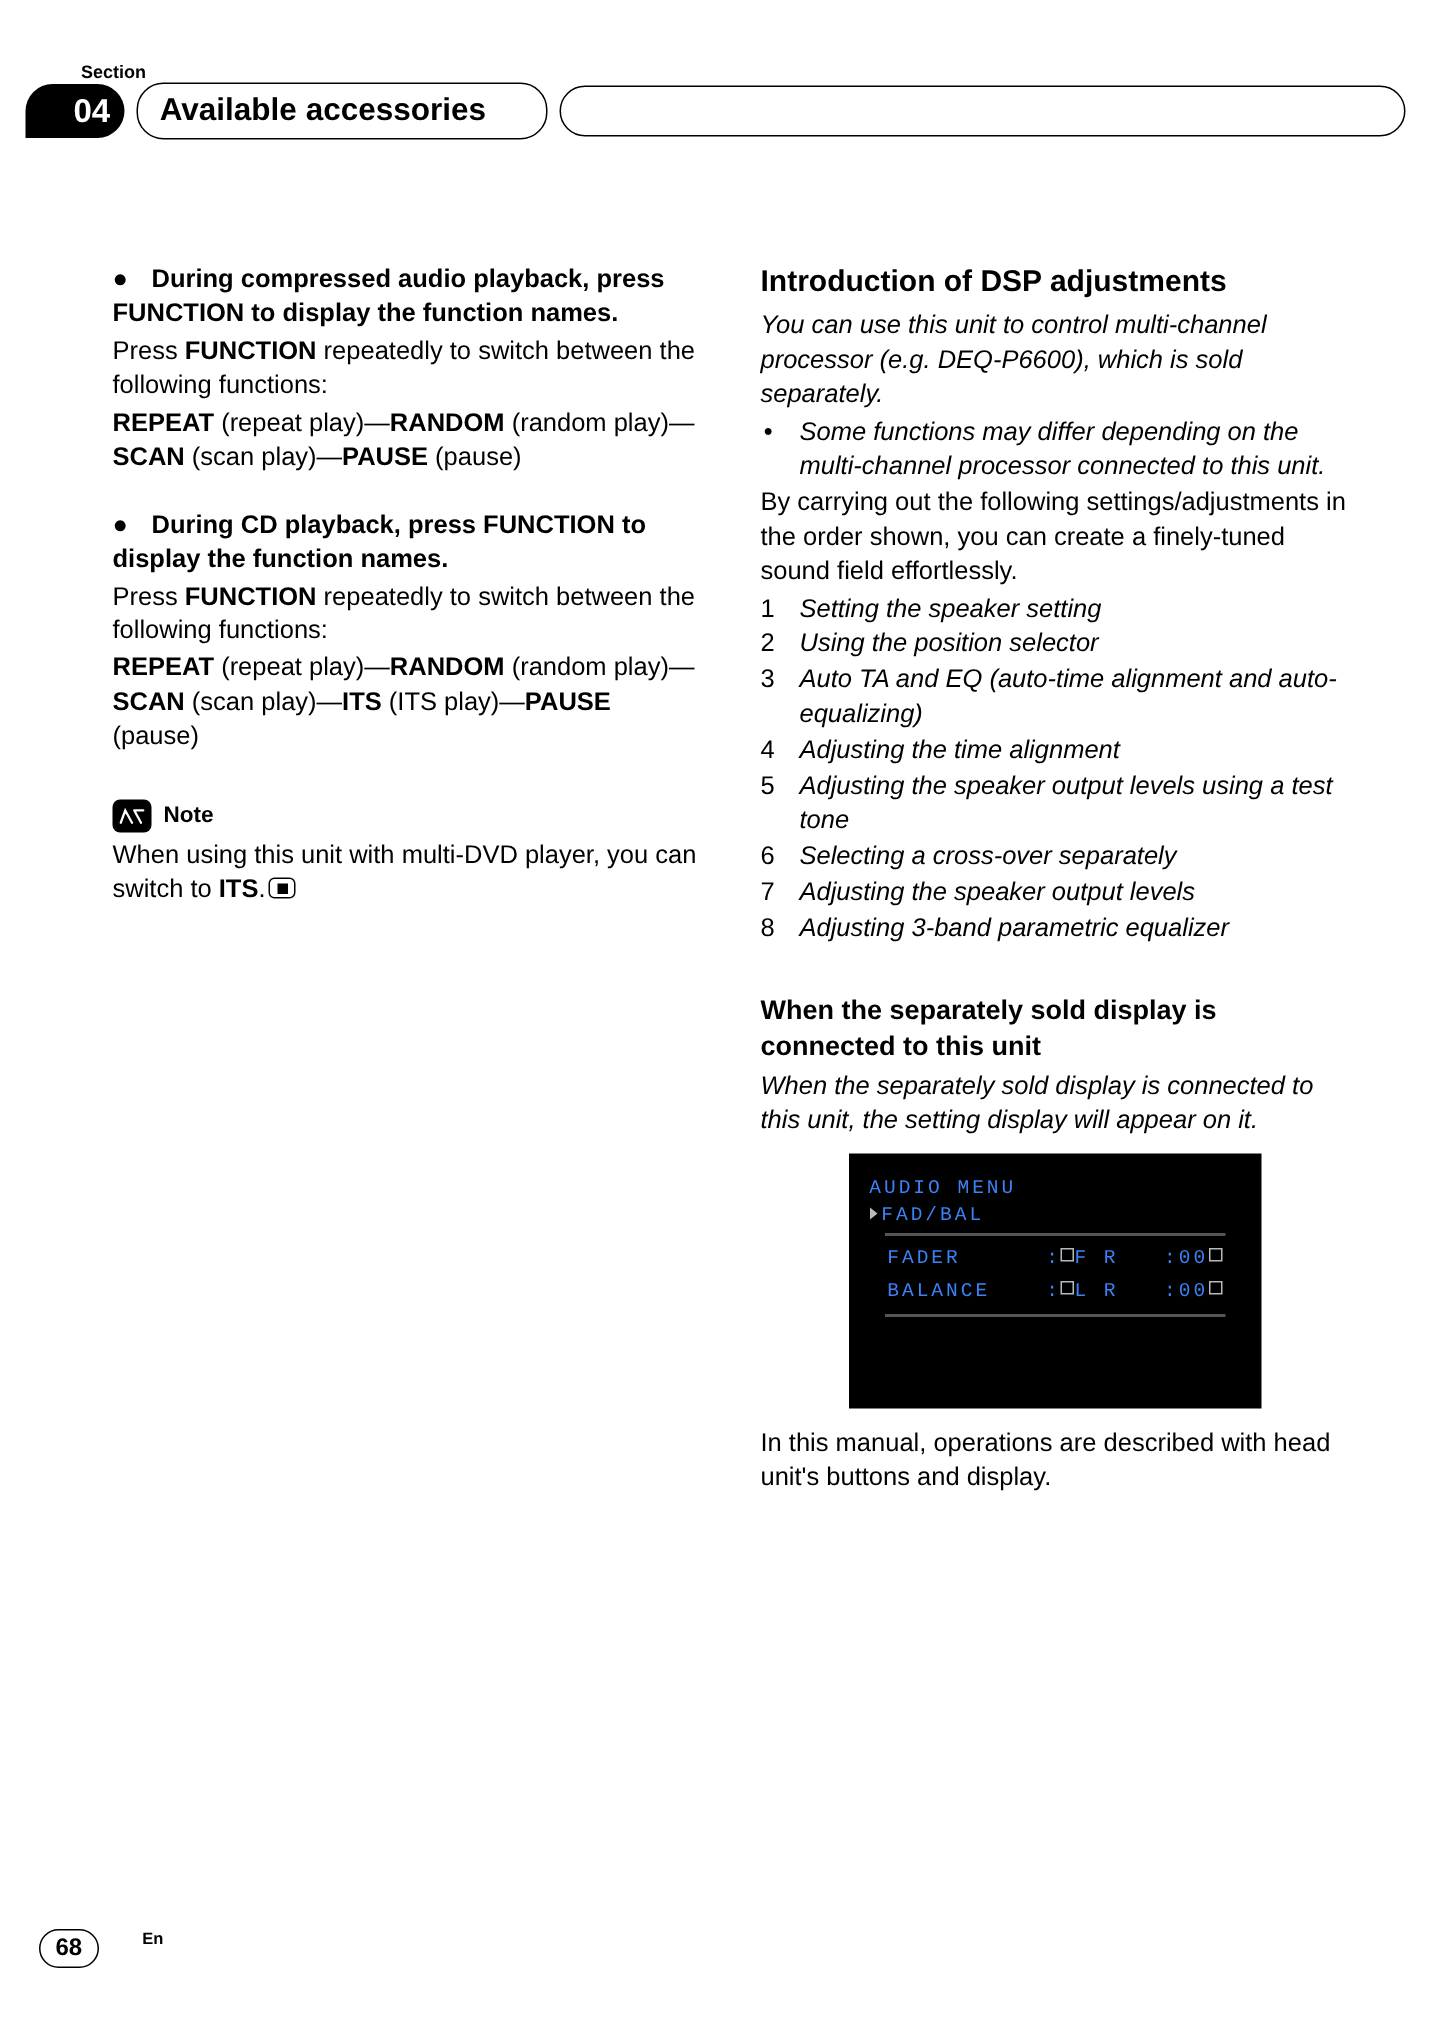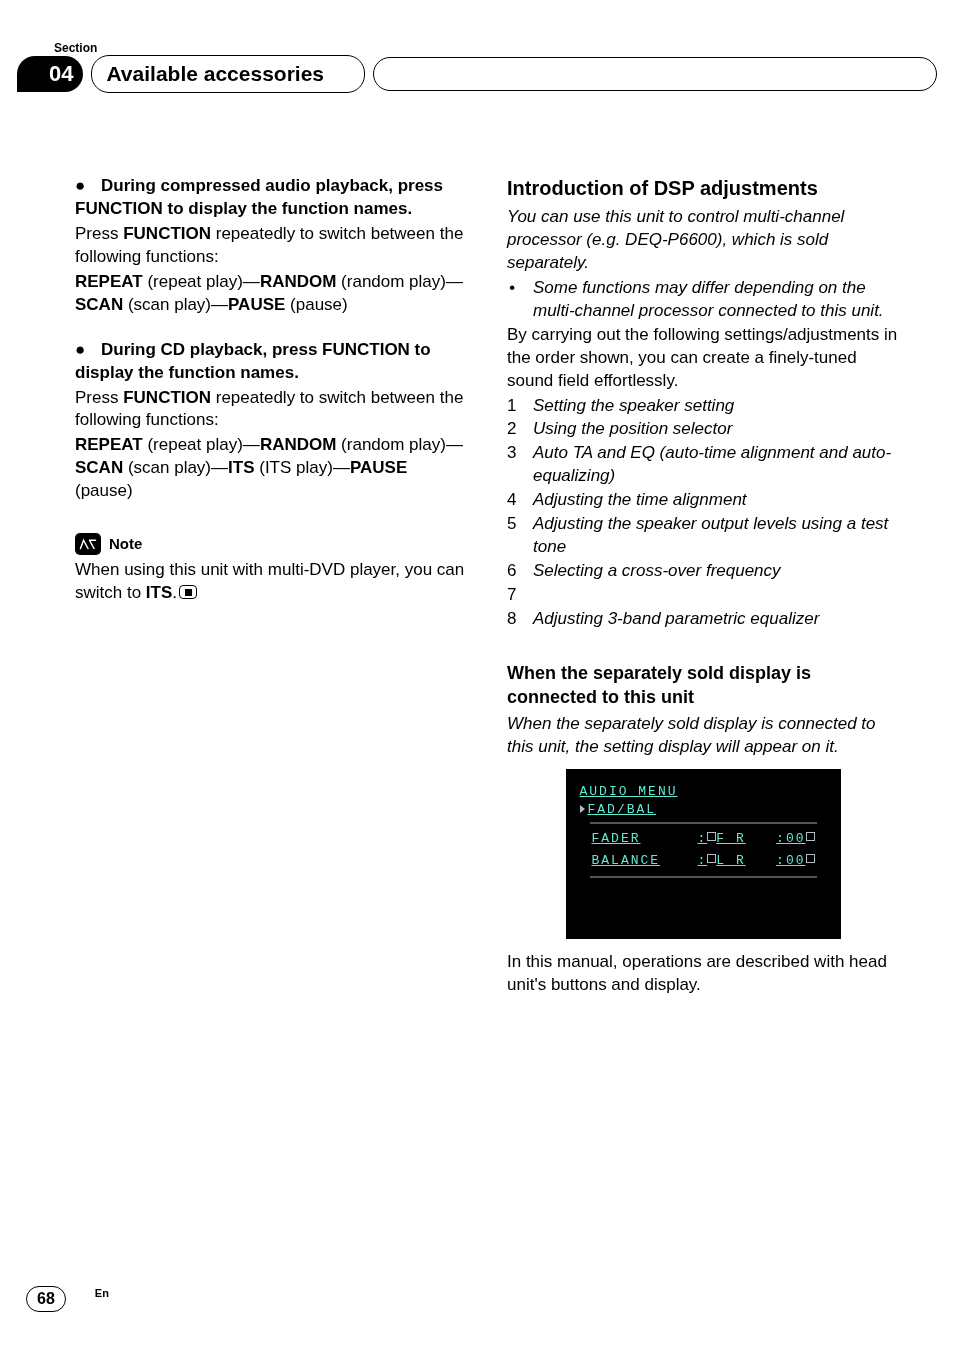--- a/index.html
+++ b/index.html
@@ -115,27 +115,26 @@
   .subheading {
     font-size: 18px;
     font-weight: 800;
     margin: 30px 0 4px 0;
   }
   .display-figure {
     width: 275px;
     height: 170px;
     background: #000;
     margin: 10px auto 12px auto;
-    color: #5eead4;
+    color: #3b82f6;
     font-family: "Courier New", monospace;
     font-size: 13px;
     letter-spacing: 2px;
     position: relative;
     padding: 14px 14px;
-    text-decoration: underline;
   }
   .display-figure .hr { border-top: 2px solid #a6adb3; opacity: .5; margin: 4px 10px; }
   .display-row { display: flex; padding: 2px 12px; white-space: pre; gap: 20px; }
   .display-row .lab { flex: 0 0 86px; }
   .display-row .val { flex: 1; }
   .display-row .num { text-align: right; }
   .box { display:inline-block; border:1px solid #b5bcc1; width:9px; height:9px; vertical-align: 1px; }
   .tri { display:inline-block; width:0;height:0; border-left:5px solid #b5bcc1; border-top:4px solid transparent; border-bottom:4px solid transparent; margin-right:3px; vertical-align: 0px;}
   .footer {
     position: absolute;
@@ -222,24 +221,25 @@
       <div>
           <span class="n">4</span>
           <span>Adjusting the time alignment</span>
         </div>
       <div>
           <span class="n">5</span>
           <span>Adjusting the speaker output levels using a test tone</span>
         </div>
       <div>
           <span class="n">6</span>
-          <span>Selecting a cross-over frequency</span>
+          <span>Selecting a cross-over separately</span>
         </div>
       <div>
           <span class="n">7</span>
+          <span>Adjusting the speaker output levels</span>
         </div>
       <div>
           <span class="n">8</span>
           <span>Adjusting 3-band parametric equalizer</span>
         </div>
     </div>
 
     <div class="subheading">When the separately sold display is connected to this unit</div>
     <p class="italic">When the separately sold display is connected to this unit, the setting display will appear on it.</p>
 

